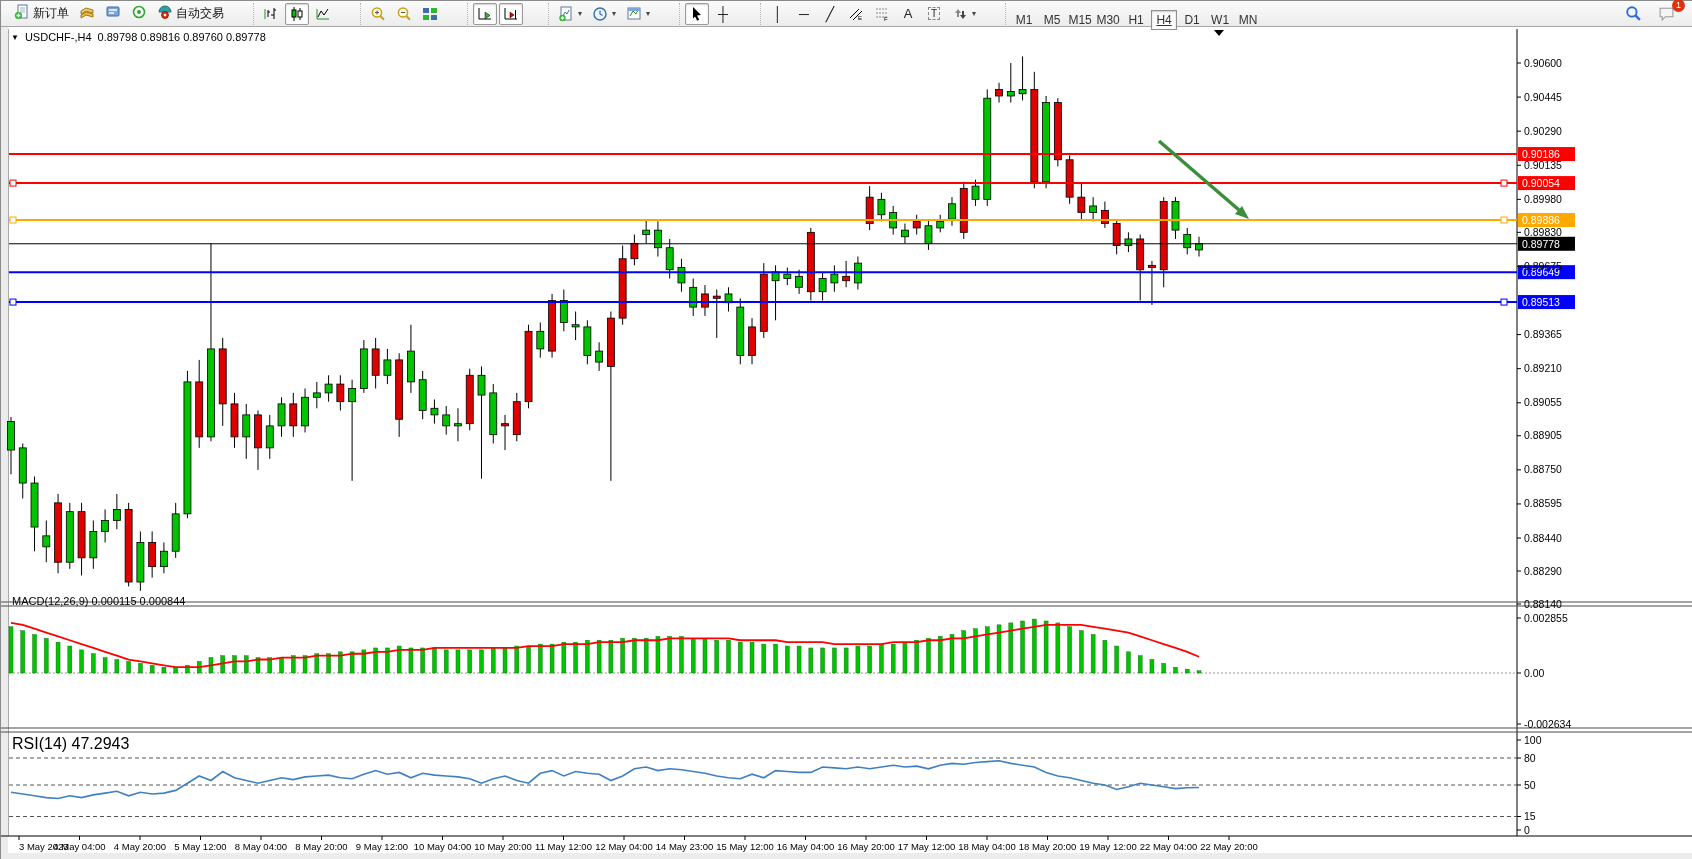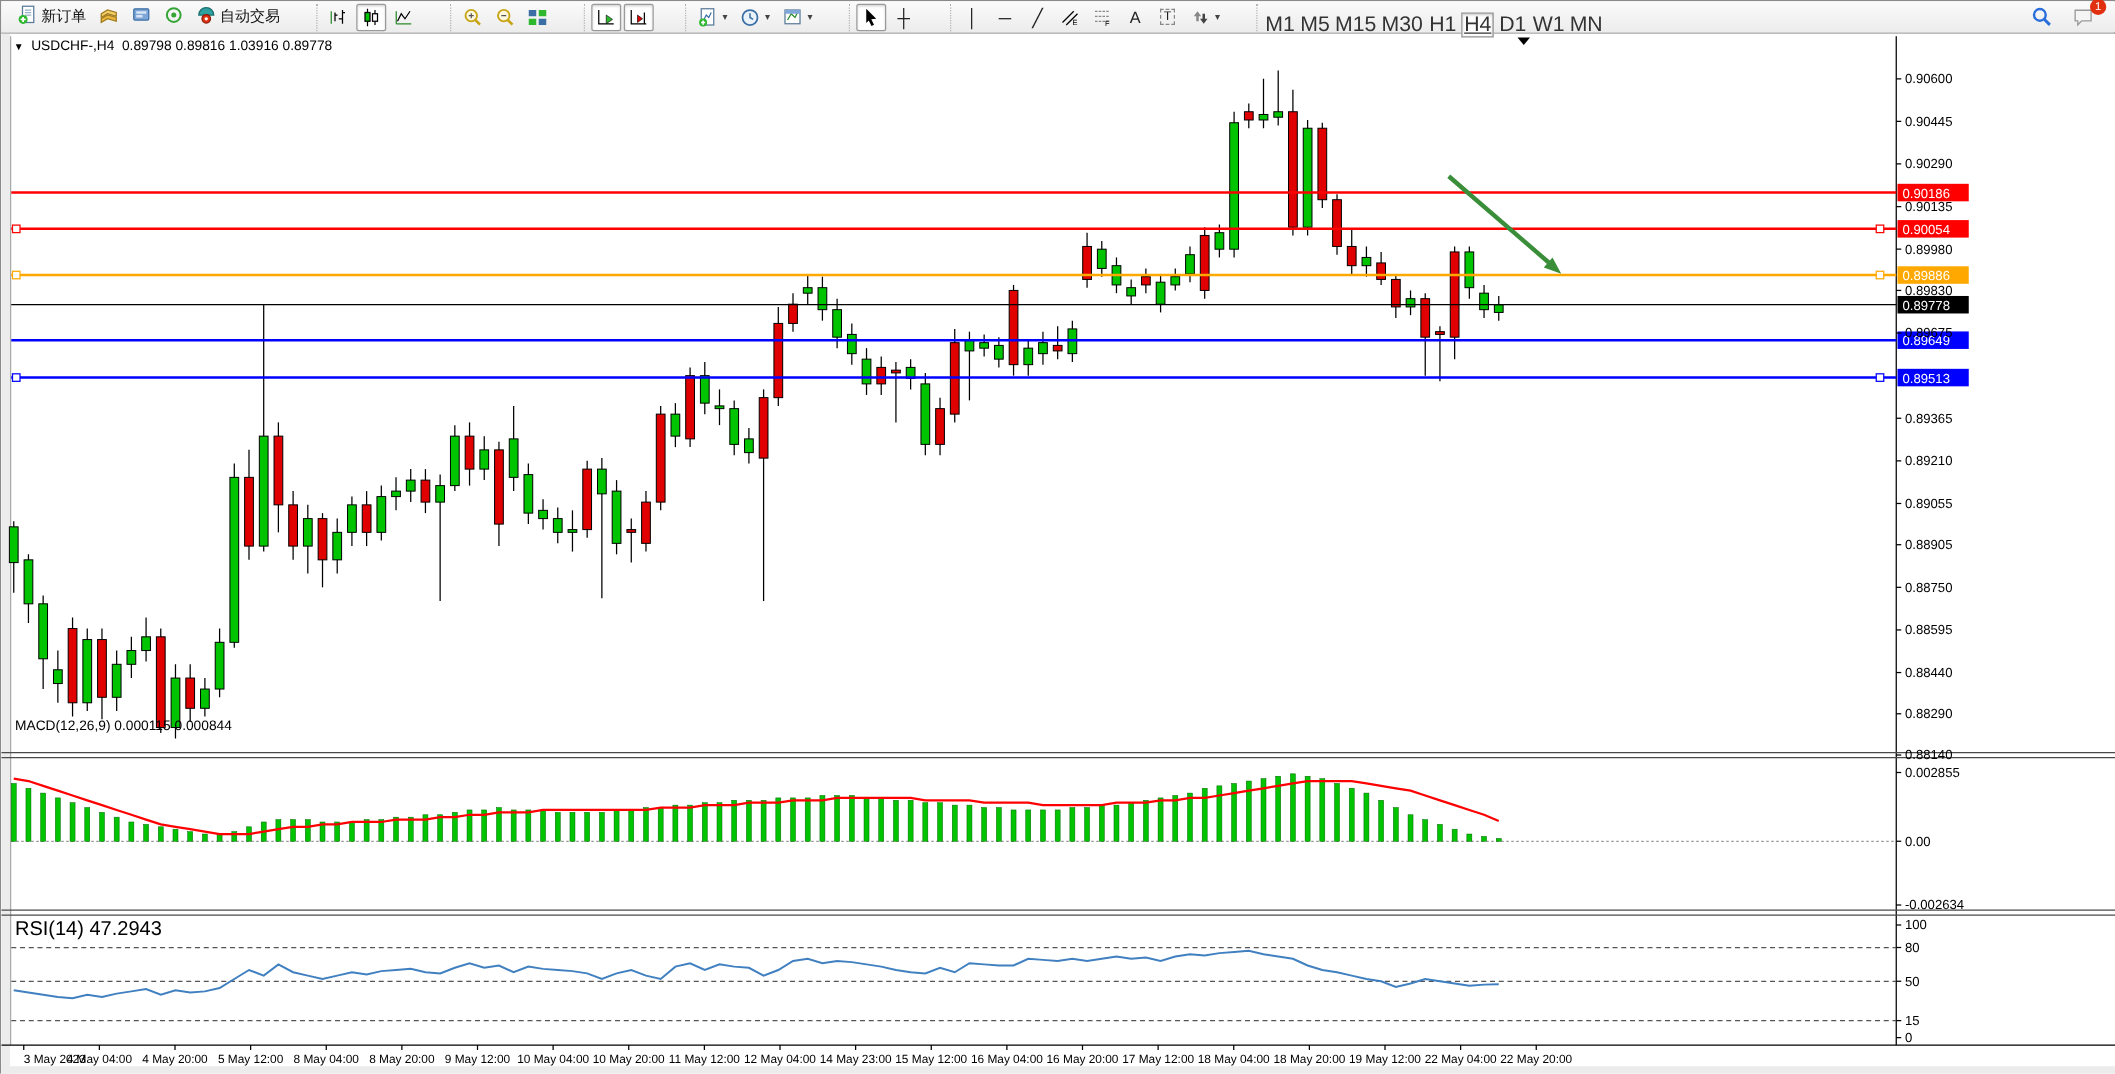--- a/index.html
+++ b/index.html
@@ -13,34 +13,34 @@
              display:flex; align-items:center; padding:0 4px; gap:20px; z-index:30; }
   .tb-group { display:flex; align-items:center; gap:2px; padding:0 5px;
               border-left:1px dotted #b5b5b5; height:22px; }
   .tb-group:first-child { border-left:none; }
   .tb-btn { min-width:24px; height:22px; display:flex; align-items:center; justify-content:center;
             gap:3px; padding:0 3px; border:1px solid transparent; border-radius:2px;
             font-size:12px; color:#222; cursor:default; }
   .tb-btn.active { background:#fff; border:1px solid #9a9a9a; box-shadow:inset 0 1px 2px rgba(0,0,0,.18); }
   .tb-label { font-size:12px; color:#111; white-space:nowrap; }
   .tf-btn { min-width:26px; height:20px; display:flex; align-items:center; justify-content:center;
-            font-size:17px; color:#333; border:1px solid transparent;margin-top:12px; }
+            font-size:12px; color:#333; border:1px solid transparent;margin-top:12px; }
   .tf-btn.active { background:#fdfdfd; border:1px solid #909090; box-shadow:inset 0 1px 2px rgba(0,0,0,.2);text-decoration:underline; }
   .caret { font-size:8px; color:#444; margin-left:1px; }
   .glyph { font-size:14px; line-height:1; color:#222; }
   #toolbar-right { margin-left:auto; display:flex; align-items:center; gap:8px; padding-right:10px; }
   .badge { position:absolute; top:-5px; right:-7px; background:#e03010; color:#fff; font-size:9px;
            width:13px; height:13px; border-radius:50%; display:flex; align-items:center; justify-content:center; }
 
   
   #chart-wrap { position:absolute; top:26px; left:0; width:1692px; height:833px; background:#fff; }
   svg text { font-family:"Liberation Sans", sans-serif; }
   .overlay { position:absolute; font-size:11px; color:#000; z-index:10; white-space:pre; }
   #chart-title { top:4px; left:10px; display:flex; gap:6px; align-items:center; }
-  #macd-label { top:548px; left:11px; font-size:11px; }
+  #macd-label { top:568px; left:11px; font-size:11px; }
   #rsi-label  { top:708px; left:11px; font-size:16px; }
   .tri { font-size:8px; color:#000; }
 </style>
 </head>
 <body>
 
 <div id="app">
 
   <div id="toolbar">
     <div class="tb-group">
@@ -261,21 +261,21 @@
           </svg>
         <span class="badge">1</span>
       </div>
     </div>
   </div>
 
   <div id="chart-wrap">
     <div class="overlay" id="chart-title">
       <span class="tri">▼</span>
       <span>USDCHF-,H4</span>
-      <span>0.89798 0.89816 1.03916 0.89778</span>
+      <span>0.89798 0.89816 0.89760 0.89778</span>
     </div>
     <div class="overlay" id="macd-label">MACD(12,26,9) 0.000115 0.000844</div>
     <div class="overlay" id="rsi-label">RSI(14) 47.2943</div>
     <svg id="chart" width="1692" height="833" viewBox="0 26 1692 833">
         <rect x="0" y="26" width="1692" height="833" fill="#ffffff"></rect>
         <rect x="0" y="26" width="7" height="833" fill="#ececec"></rect>
         <rect x="0" y="852" width="1692" height="7" fill="#ececec"></rect>
         <line x1="7.5" y1="28" x2="7.5" y2="835" stroke="#aaa" stroke-width="1"></line>
         <line x1="1516" y1="28" x2="1516" y2="835" stroke="#000" stroke-width="1"></line>
         <line x1="0" y1="601" x2="1692" y2="601" stroke="#4a4a4a" stroke-width="1"></line>

